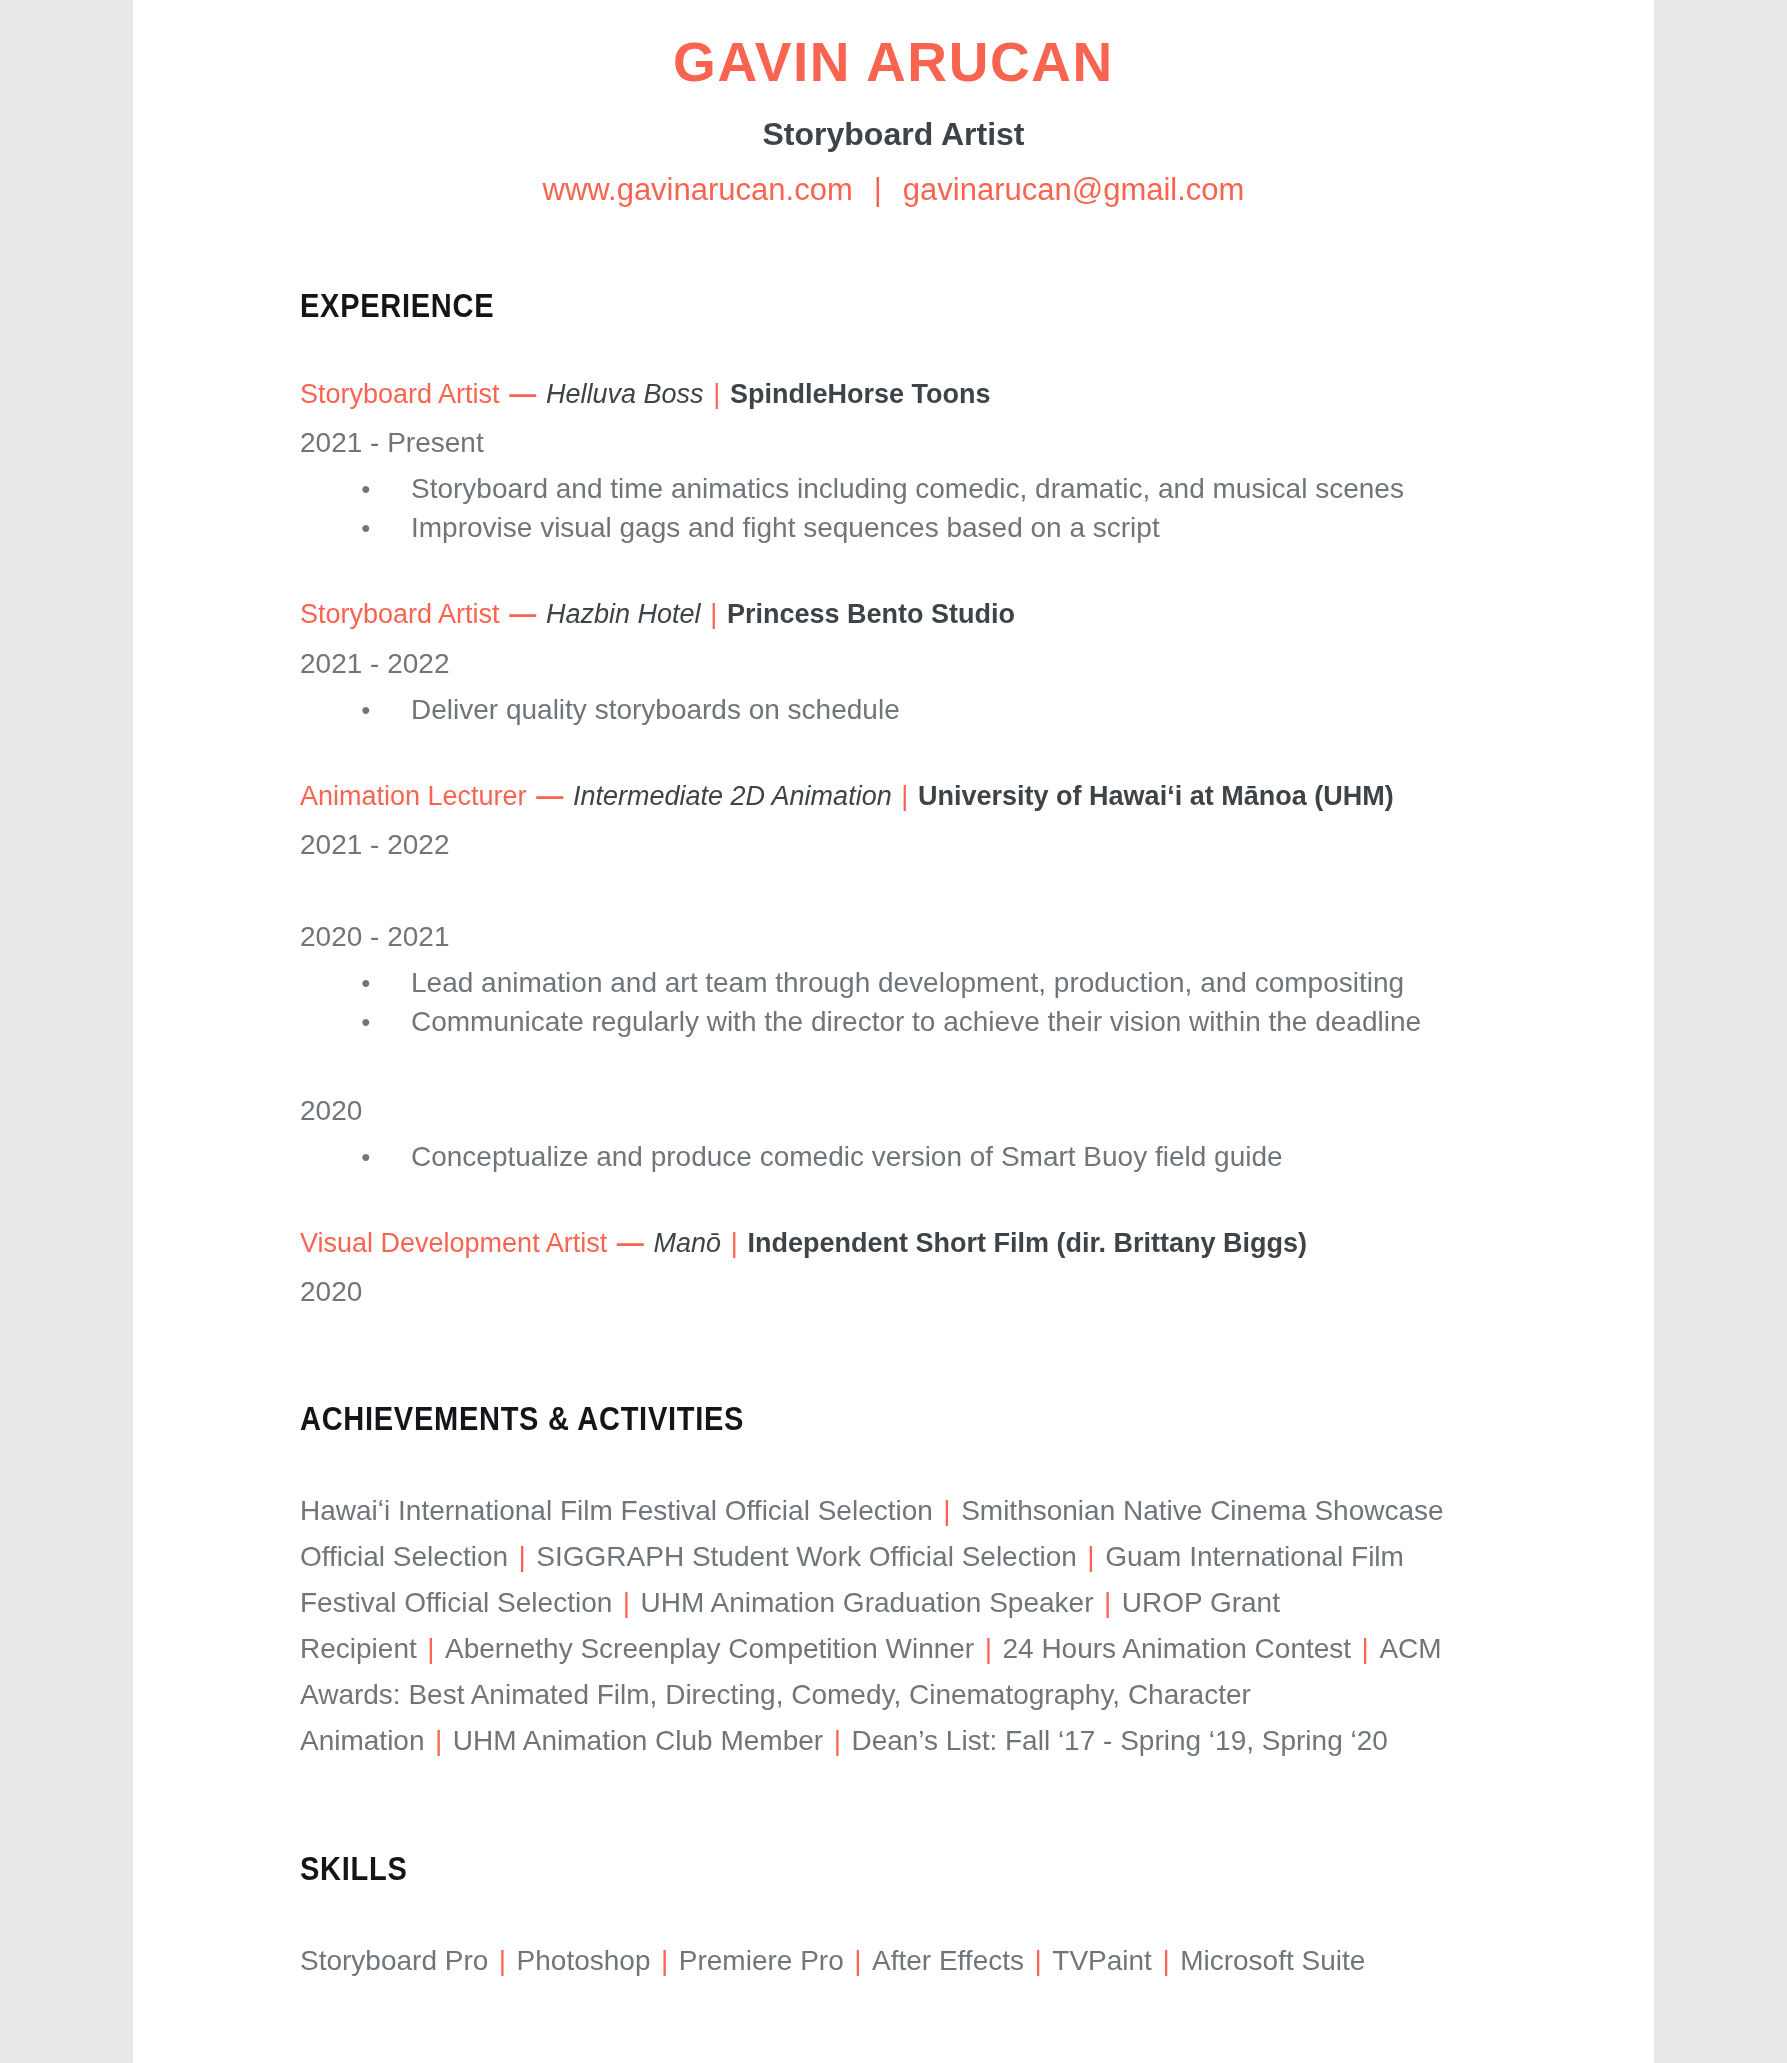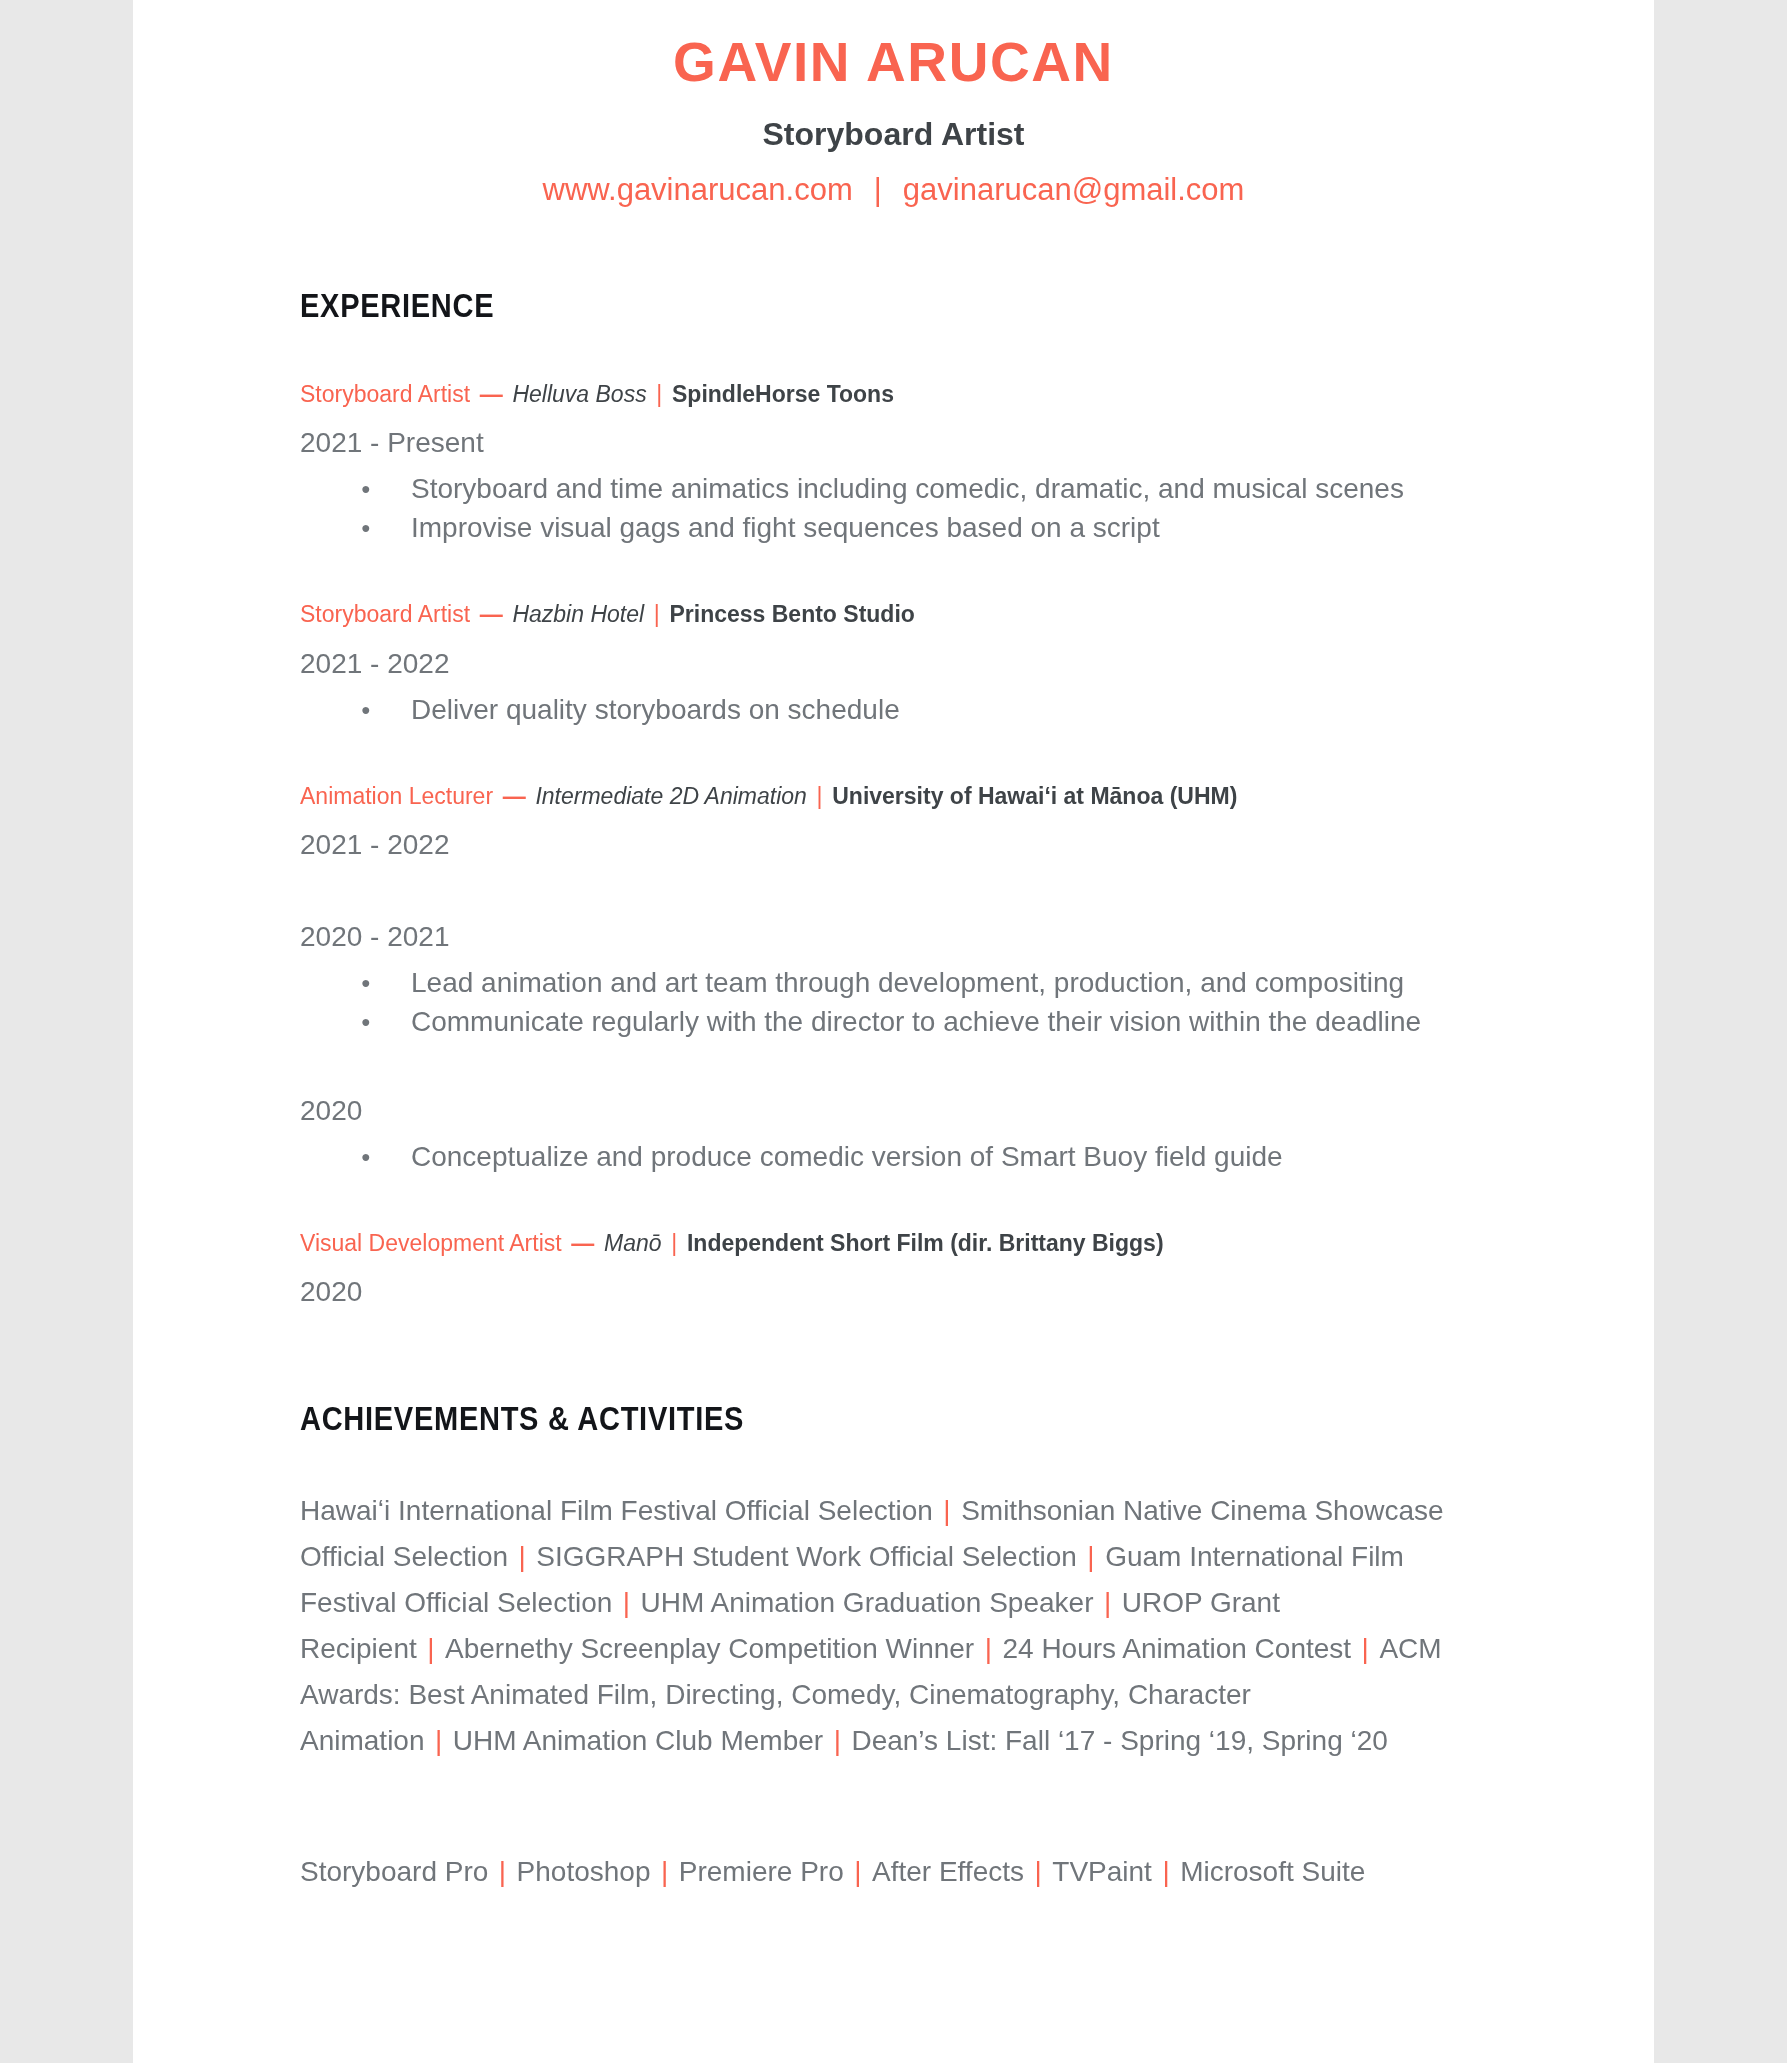--- a/index.html
+++ b/index.html
@@ -38,21 +38,21 @@
   .cond{
     display:inline-block;
     font-size:33px;font-weight:bold;color:var(--heading);
     letter-spacing:0.8px;
     transform:scaleX(0.88);transform-origin:left center;
     white-space:nowrap;
   }
   
   .job{margin-bottom:48px;}
   .job:last-child{margin-bottom:0;}
-  .job-title{font-size:23px;line-height:39px;margin-bottom:7.3px;}
+  .job-title{font-size:27px;line-height:39px;margin-bottom:7.3px;}
   .role{color:var(--accent);font-weight:500;}
   .dash{color:var(--accent);font-weight:bold;margin:0 9.7px;}
   .proj{color:var(--dark);font-style:italic;}
   .pipe{color:var(--accent);font-weight:500;margin:0 9.7px;}
   .comp{color:var(--dark);font-weight:bold;}
   .job-dates{font-size:28px;line-height:44px;color:var(--body-text);}
   ul.bullets{list-style:none;margin-top:4px;}
   ul.bullets li{
     position:relative;padding-left:111px;
     font-size:28px;line-height:39px;color:var(--body-text);
@@ -140,18 +140,19 @@
           </article>
         </div>
     </section>
 
     <section class="section">
       <h2><span class="cond">ACHIEVEMENTS &amp; ACTIVITIES</span></h2>
       <p class="joined"><span>Hawaiʻi International Film Festival Official Selection</span><span class="pipe">|</span><span>Smithsonian Native Cinema Showcase Official Selection</span><span class="pipe">|</span><span>SIGGRAPH Student Work Official Selection</span><span class="pipe">|</span><span>Guam International Film Festival Official Selection</span><span class="pipe">|</span><span>UHM Animation Graduation Speaker</span><span class="pipe">|</span><span>UROP Grant Recipient</span><span class="pipe">|</span><span>Abernethy Screenplay Competition Winner</span><span class="pipe">|</span><span>24 Hours Animation Contest</span><span class="pipe">|</span><span>ACM Awards: Best Animated Film, Directing, Comedy, Cinematography, Character Animation</span><span class="pipe">|</span><span>UHM Animation Club Member</span><span class="pipe">|</span><span>Dean’s List: Fall ‘17 - Spring ‘19, Spring ‘20</span></p>
     </section>
 
     <section class="section">
+      <h2><span class="cond">SKILLS</span></h2>
       <p class="joined"><span>Storyboard Pro</span><span class="pipe">|</span><span>Photoshop</span><span class="pipe">|</span><span>Premiere Pro</span><span class="pipe">|</span><span>After Effects</span><span class="pipe">|</span><span>TVPaint</span><span class="pipe">|</span><span>Microsoft Suite</span></p>
     </section>
 
   </main>
 </div>
 
 
 </body></html>

